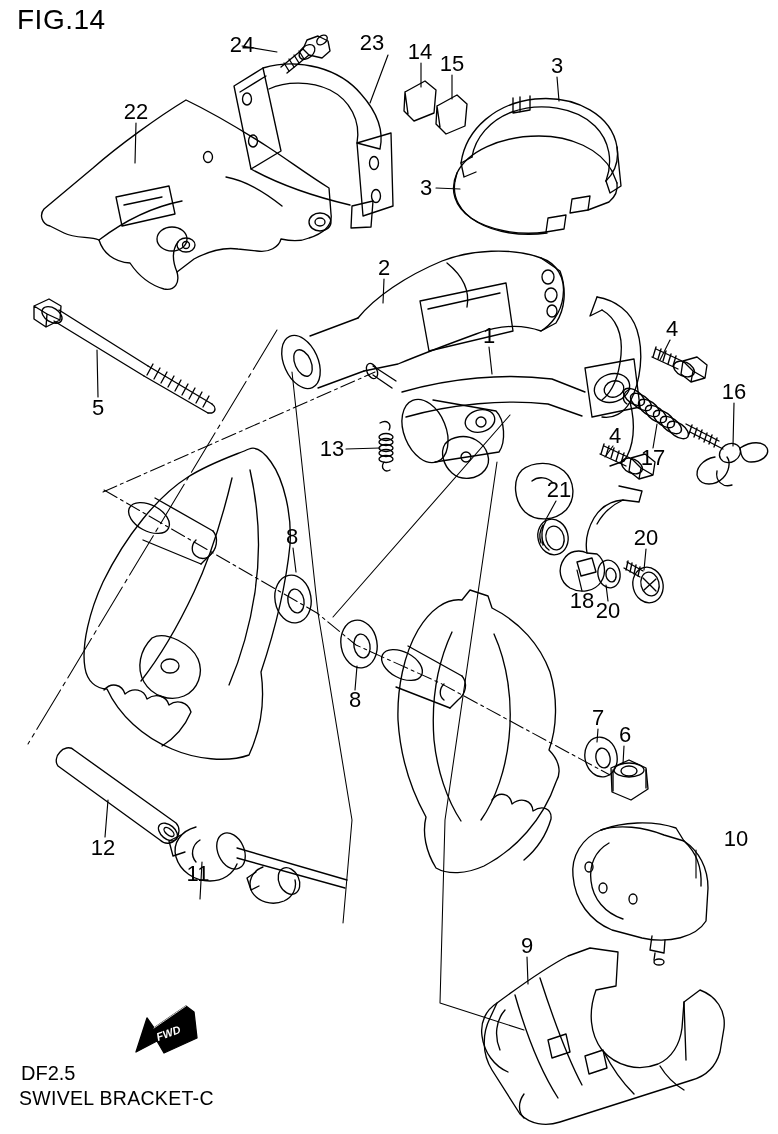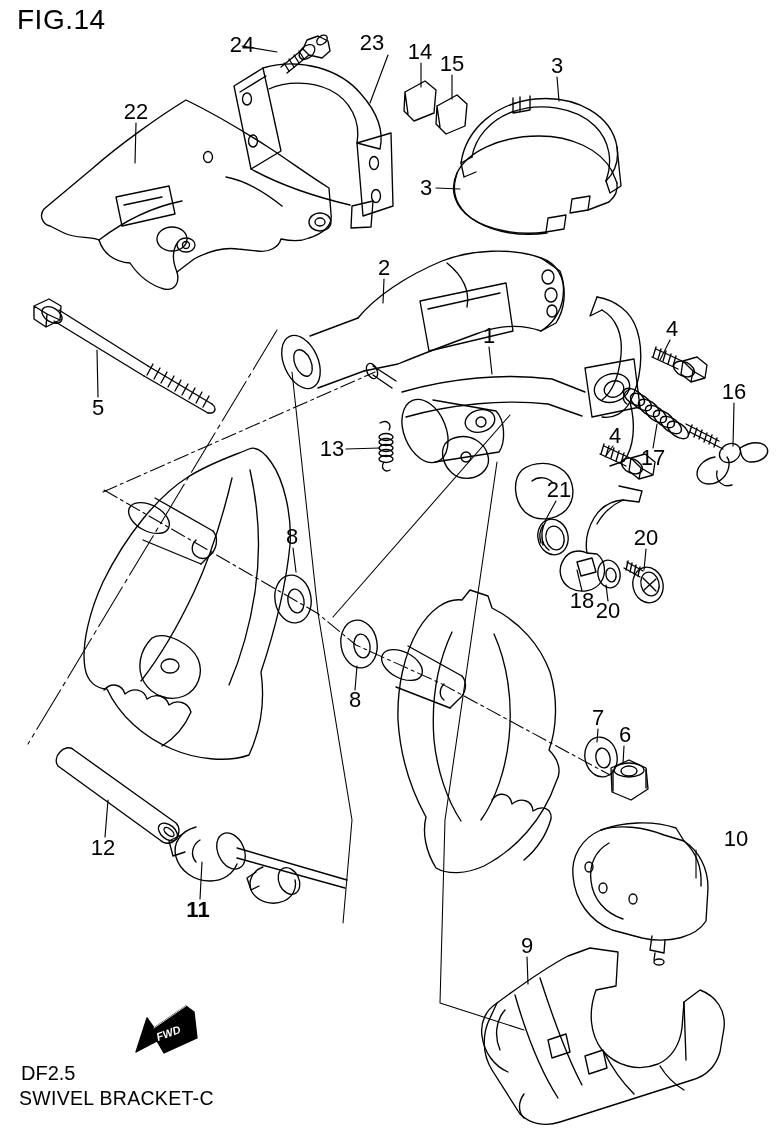--- a/index.html
+++ b/index.html
@@ -336,17 +336,17 @@
       <div class="callout" style="left: 332px; top: 449px;">13</div>
       <div class="callout" style="left: 559px; top: 490px;">21</div>
       <div class="callout" style="left: 582px; top: 601px;">18</div>
       <div class="callout" style="left: 608px; top: 611px;">20</div>
       <div class="callout" style="left: 646px; top: 538px;">20</div>
       <div class="callout" style="left: 292px; top: 537px;">8</div>
       <div class="callout" style="left: 355px; top: 700px;">8</div>
       <div class="callout" style="left: 598px; top: 718px;">7</div>
       <div class="callout" style="left: 625px; top: 735px;">6</div>
       <div class="callout" style="left: 103px; top: 848px;">12</div>
-      <div class="callout" style="left: 198px; top: 910px; font-weight: bold;">11</div>
+      <div class="callout" style="left: 198px; top: 874px;">11</div>
       <div class="callout" style="left: 736px; top: 839px;">10</div>
       <div class="callout" style="left: 527px; top: 946px;">9</div>
     </div>
 </div>
 
 </body></html>

